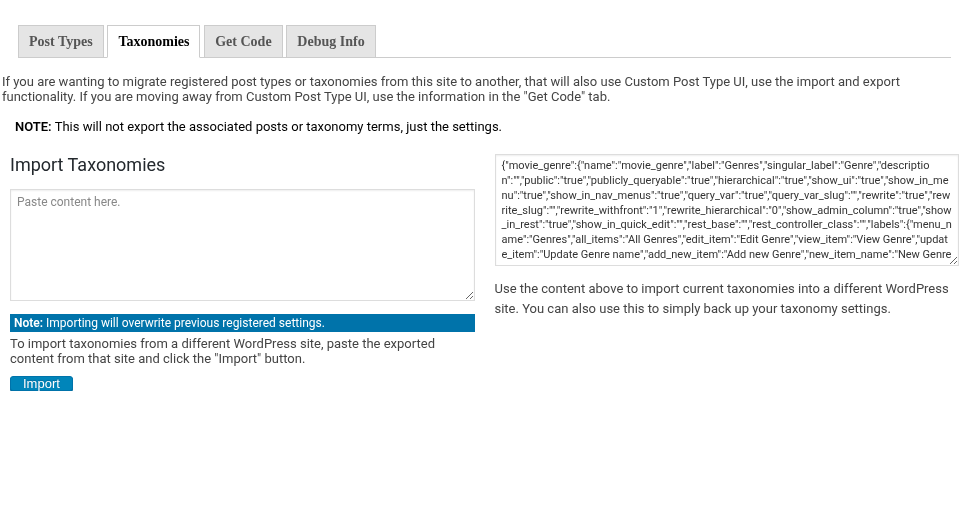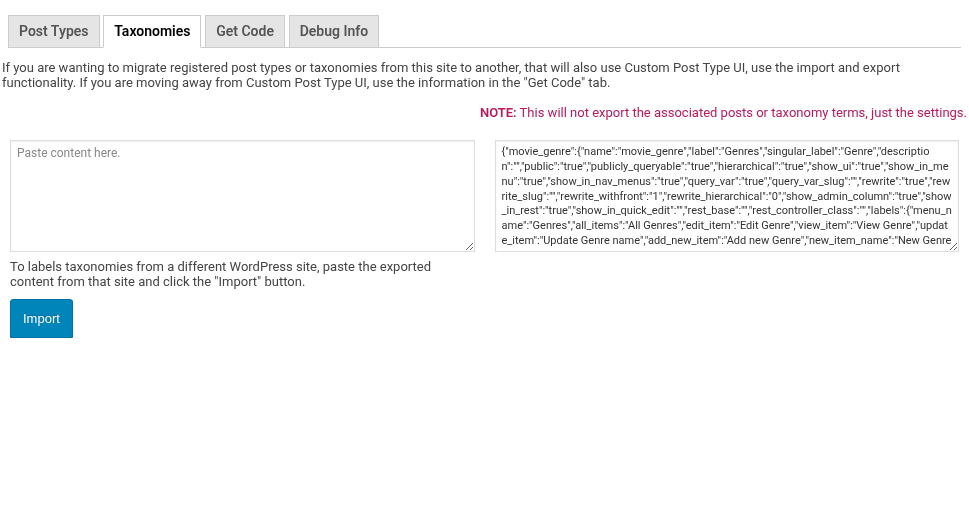--- a/index.html
+++ b/index.html
@@ -19,24 +19,25 @@
     }
     h1 {
       font-size: 23px;
       font-weight: 400;
       color: #23282d;
       padding: 9px 0 4px 0;
       line-height: 1.3;
     }
     .nav-tab-wrapper {
       border-bottom: 1px solid #ccc;
-      margin: 6px;
+      margin: 16px;
       padding-top: 9px;
       padding-bottom: 0;
       line-height: inherit;
+      font-family: Liberation Serif, serif;
     }
     .nav-tab {
       display: inline-block;
       padding: 5px 10px;
       font-size: 14px;
       line-height: 1.5;
       font-weight: 600;
       background: #e5e5e5;
       color: #555;
       text-decoration: none;
@@ -58,22 +59,21 @@
       border-bottom: 1px solid #fff;
     }
     .migration-note {
       font-size: 13px;
       margin: 12px 0 15px 0;
       color: #444;
     }
     .note-line {
       font-size: 13px;
       margin: 6px 0 14px 13px;
-      color: #be185d;
-      text-align: right;
+      color: #000000;
     }
     .note-line strong {
       font-weight: 600;
     }
     .columns {
       display: flex;
       gap: 20px;
       margin-top: 20px;
       padding: 0 8px;
     }
@@ -135,21 +135,21 @@
       color: #444;
       line-height: 1.5;
     }
     .button-primary {
       display: inline-block;
       background: #0085ba;
       border: 1px solid #0073aa;
       color: #fff;
       font-size: 13px;
       line-height: 1;
-      padding: 12px 12px;
+      padding: 0 12px;
       border-radius: 3px;
       cursor: pointer;
       margin-top: 10px;
       box-shadow: 0 1px 0 #006799;
       text-shadow: 0 -1px 1px #006799;
     }
   </style>
 </head>
 <body>
 
@@ -162,22 +162,27 @@
     <a href="#" class="nav-tab">Debug Info</a>
   </div>
 
   <p class="migration-note">If you are wanting to migrate registered post types or taxonomies from this site to another, that will also use Custom Post Type UI, use the import and export functionality. If you are moving away from Custom Post Type UI, use the information in the "Get Code" tab.</p>
   <p class="note-line">
     <strong>NOTE:</strong><span> This will not export the associated posts or taxonomy terms, just the settings.</span>
   </p>
 
   <div class="columns">
     <div class="col">
+      <h2>Import Taxonomies</h2>
       <textarea class="import-textarea" placeholder="Paste content here." style=""></textarea>
-      <p class="import-instruction">To labels taxonomies from a different WordPress site, paste the exported content from that site and click the "Import" button.</p>
+      <span class="import-note">
+        <strong>Note:</strong><span> Importing will overwrite previous registered settings.</span>
+      </span>
+      <p class="import-instruction">To import taxonomies from a different WordPress site, paste the exported content from that site and click the "Import" button.</p>
       <button class="button-primary">Import</button>
     </div>
 
     <div class="col">
       <textarea class="export-textarea" readonly="" style="">{"movie_genre":{"name":"movie_genre","label":"Genres","singular_label":"Genre","description":"","public":"true","publicly_queryable":"true","hierarchical":"true","show_ui":"true","show_in_menu":"true","show_in_nav_menus":"true","query_var":"true","query_var_slug":"","rewrite":"true","rewrite_slug":"","rewrite_withfront":"1","rewrite_hierarchical":"0","show_admin_column":"true","show_in_rest":"true","show_in_quick_edit":"","rest_base":"","rest_controller_class":"","labels":{"menu_name":"Genres","all_items":"All Genres","edit_item":"Edit Genre","view_item":"View Genre","update_item":"Update Genre name","add_new_item":"Add new Genre","new_item_name":"New Genre name","parent_item":"Parent Genre","parent_item_colon":"Parent Genre:","search_items":"Search Genres","popular_items":"Popular Genres","separate_items_with_commas":"Separate Genres with commas","add_or_remove_items":"Add or remove Genres","choose_from_most_used":"Choose from the most used Genres","not_found":"No Genres found","no_terms":"No Genres","items_list_navigation":"Genres list navigation","items_list":"Genres</textarea>
+      <p class="export-instruction">Use the content above to import current taxonomies into a different WordPress site. You can also use this to simply back up your taxonomy settings.</p>
     </div>
   </div>
 </div>
 
 </body></html>

